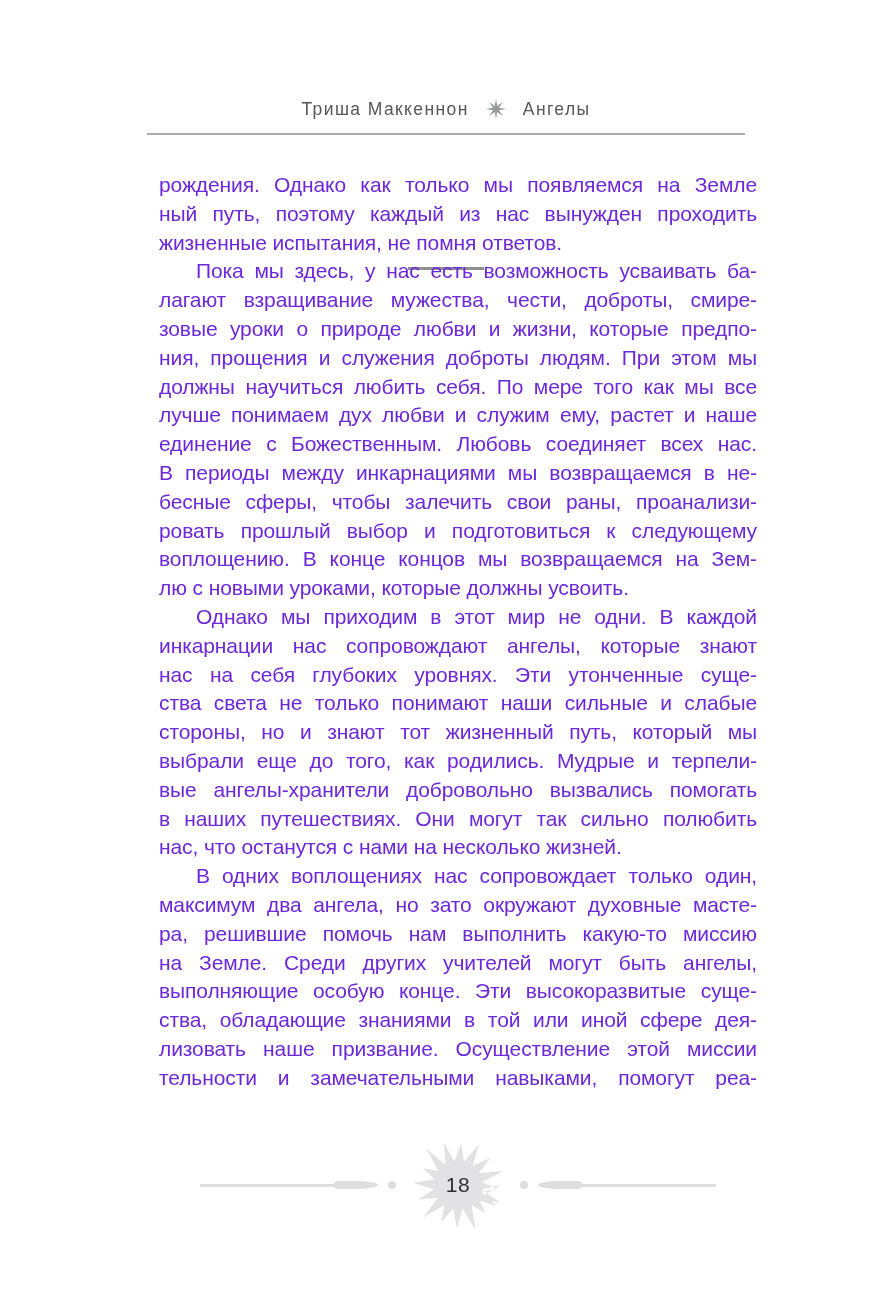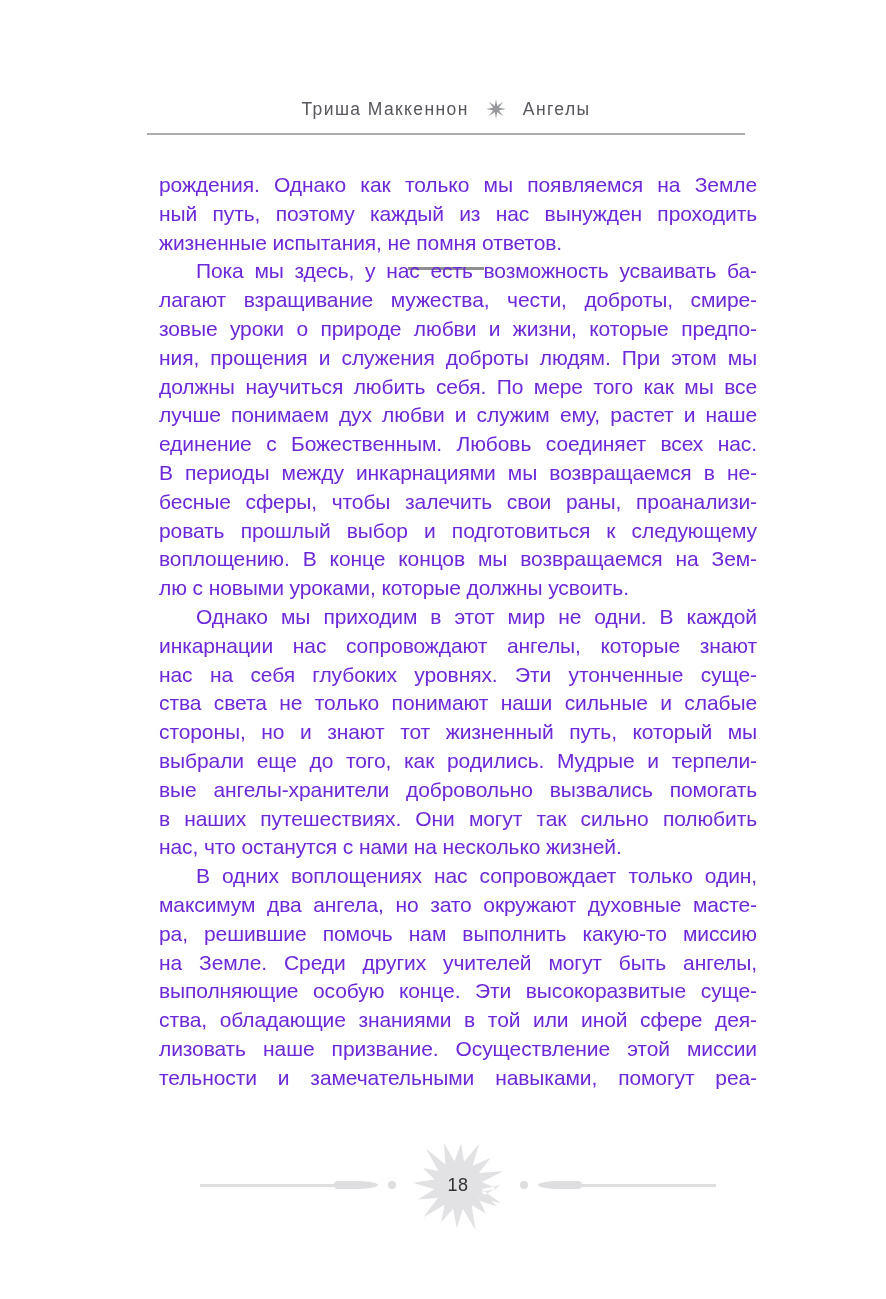--- a/index.html
+++ b/index.html
@@ -62,21 +62,21 @@
   .f-drop.right{border-radius:50% 4px 4px 50% / 50% 4px 4px 50%;margin-right:-6px;}
   .f-dot{width:8px;height:8px;border-radius:50%;background:#dedee0;flex:0 0 auto;}
   .f-gap{width:10px;flex:0 0 auto;}
   .sunburst-wrap{
     position:relative;width:104px;height:102px;flex:0 0 auto;
     display:flex;align-items:center;justify-content:center;
   }
   .sunburst-wrap svg{position:absolute;inset:0;width:104px;height:102px;}
   .page-number{
     position:relative;z-index:2;
-    color:#303034;font-size:18px;letter-spacing:0.5px;
+    color:#303034;font-size:21px;letter-spacing:0.5px;
   }
 </style>
 </head>
 <body>
 
 <div class="page">
 
   <div class="header">
     <span class="hdr-text">Триша Маккеннон</span>
     <svg class="header-star" viewBox="-12 -12 24 24">

